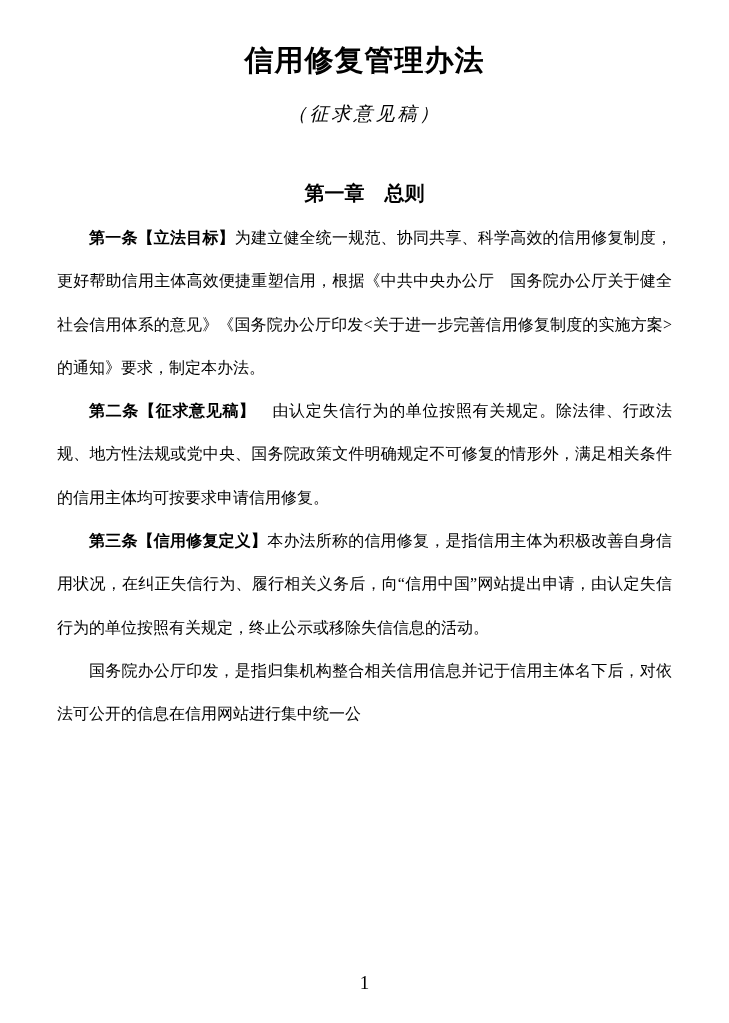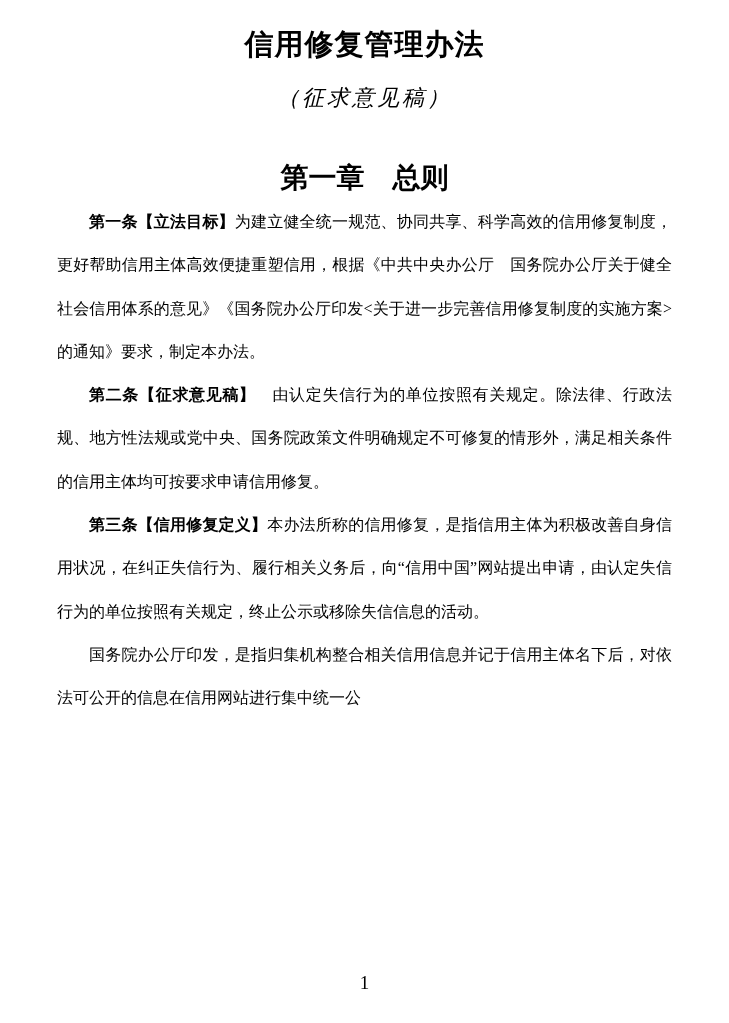--- a/index.html
+++ b/index.html
@@ -11,44 +11,44 @@
     width: 729px;
     height: 1023px;
     position: relative;
     overflow: hidden;
     font-family: "Liberation Serif", "DejaVu Serif", serif;
     color: #000000;
   }
   .page {
     position: absolute;
     inset: 0;
-    padding: 0 57px;
+    padding: 16px 57px;
     box-sizing: border-box;
   }
   .doc-title {
     margin: 26px 0 0 0;
     text-align: center;
     font-size: 29px;
     line-height: 36px;
     font-weight: bold;
     letter-spacing: 1px;
   }
   .doc-subtitle {
     margin: 22px 0 12px 0;
     text-align: center;
-    font-size: 22px;
+    font-size: 19px;
     line-height: 28px;
     font-style: italic;
     letter-spacing: 3px;
     font-weight: normal;
   }
   .chapter-heading {
     margin: 52px 0 0 0;
     text-align: center;
-    font-size: 28px;
+    font-size: 20px;
     line-height: 27px;
     font-weight: bold;
     font-family: "Liberation Sans", "DejaVu Sans", sans-serif;
   }
   .body-text {
     margin-top: 9px;
   }
   .para {
     margin: 0;
     font-size: 16px;

